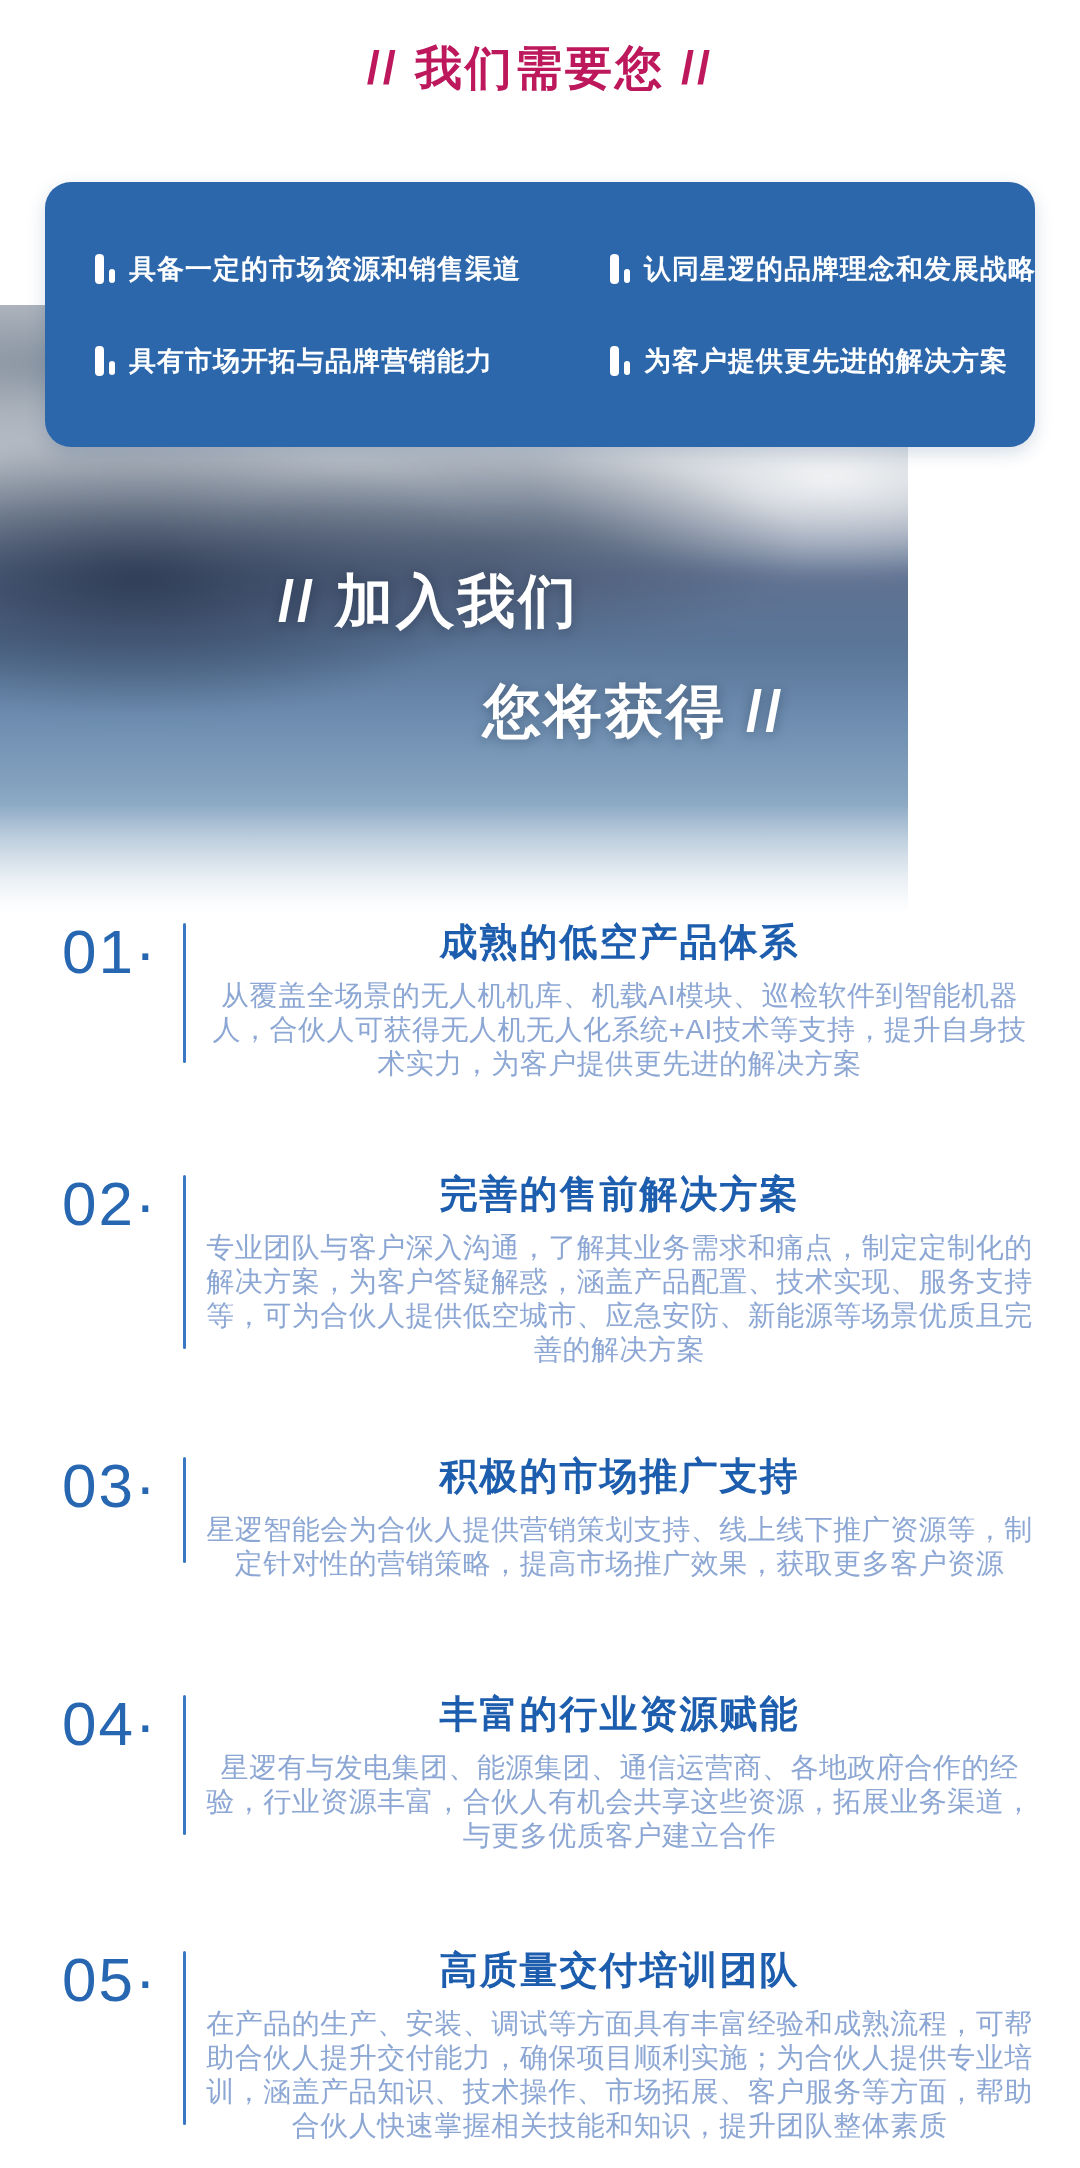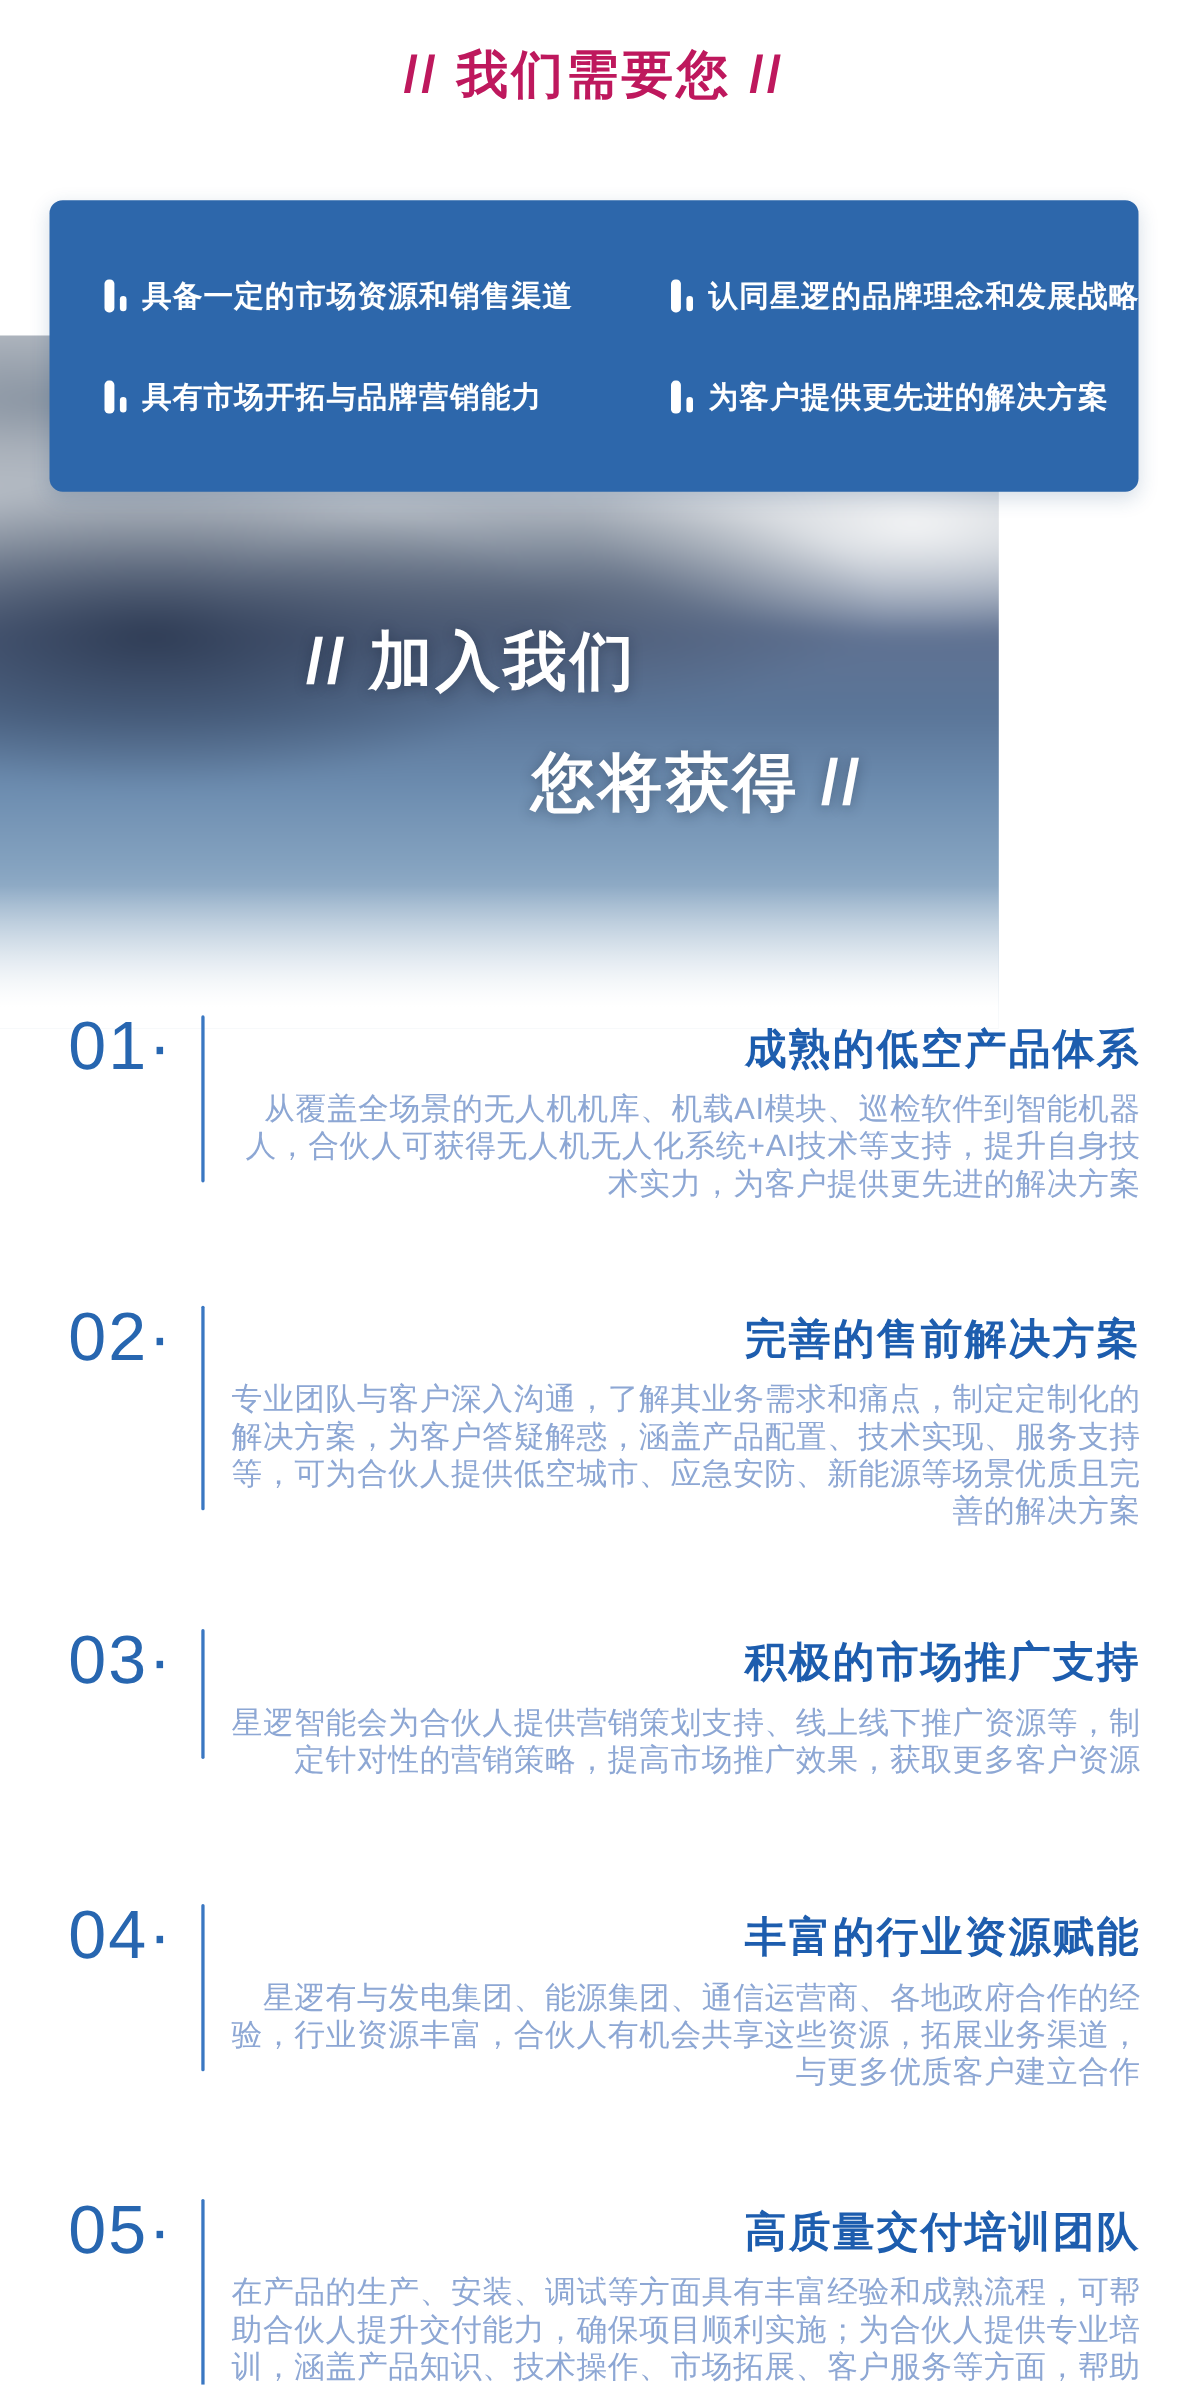--- a/index.html
+++ b/index.html
@@ -25,21 +25,21 @@
     color:#be185d;
   }
 
   
   .req-box{
     position:relative;z-index:2;
     width:895px;height:265px;
     margin:86px auto 0;
     padding:0 45px 0 50px;
     background:#2d67ab;
-    border-radius:12px;
+    border-radius:26px;
     box-shadow:0 6px 18px rgba(30,70,120,.18);
     display:grid;
     grid-template-columns:515px 1fr;
     row-gap:56px;
     align-content:center;
   }
   .req-item{display:flex;align-items:center;}
   .req-icon{
     display:inline-flex;align-items:flex-end;
     height:30px;margin-right:14px;flex:0 0 auto;
@@ -98,21 +98,21 @@
     font-size:62px;line-height:1.0;
     padding-top:6px;
     font-weight:400;letter-spacing:2px;
     color:#2766b0;
   }
   .benefit .vline{
     flex:0 0 3px;width:3px;
     background:#3a77c2;border-radius:2px;
     margin:8px 0 18px;
   }
-  .benefit .content{flex:1;padding:8px 0 0 16px;text-align:right;margin-top:12px;}
+  .benefit .content{flex:1;padding:8px 0 0 16px;text-align:center;}
   .benefit .btitle{
     margin:0 0 18px;
     font-size:38px;line-height:1.0;
     font-weight:800;letter-spacing:2px;
     color:#1d5dae;
   }
   .benefit .bbody{
     margin:0;
     font-size:28px;line-height:34px;
     color:#8da7d4;letter-spacing:0.5px;

